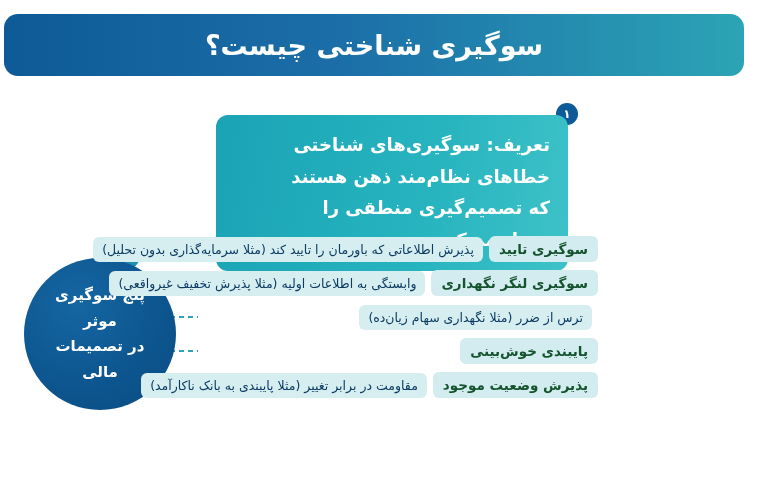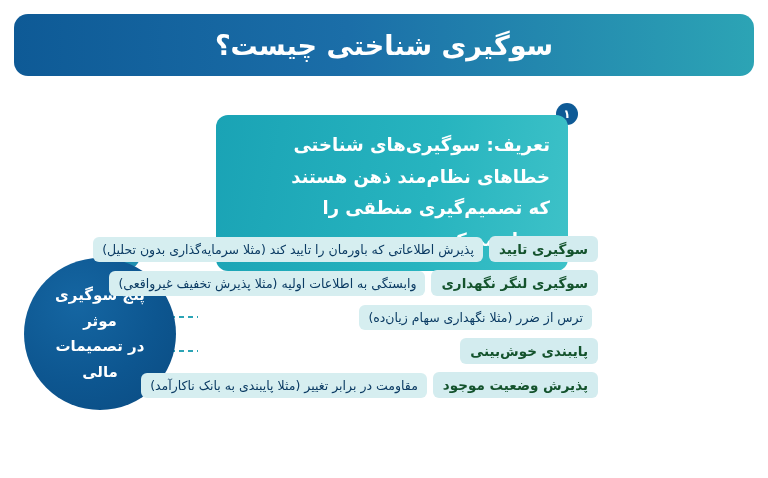--- a/index.html
+++ b/index.html
@@ -11,21 +11,21 @@
     height: 478px;
     background: #ffffff;
     font-family: "DejaVu Sans", "Liberation Sans", sans-serif;
     overflow: hidden;
     position: relative;
   }
 
   
   .title-bar {
     position: absolute;
-    left: 14px;
+    left: 4px;
     top: 14px;
     width: 740px;
     height: 62px;
     border-radius: 14px;
     background: linear-gradient(90deg, #0e5a96 0%, #1b6ea8 45%, #2ca4b5 100%);
     display: flex;
     align-items: center;
     justify-content: center;
   }
   .title-text {

